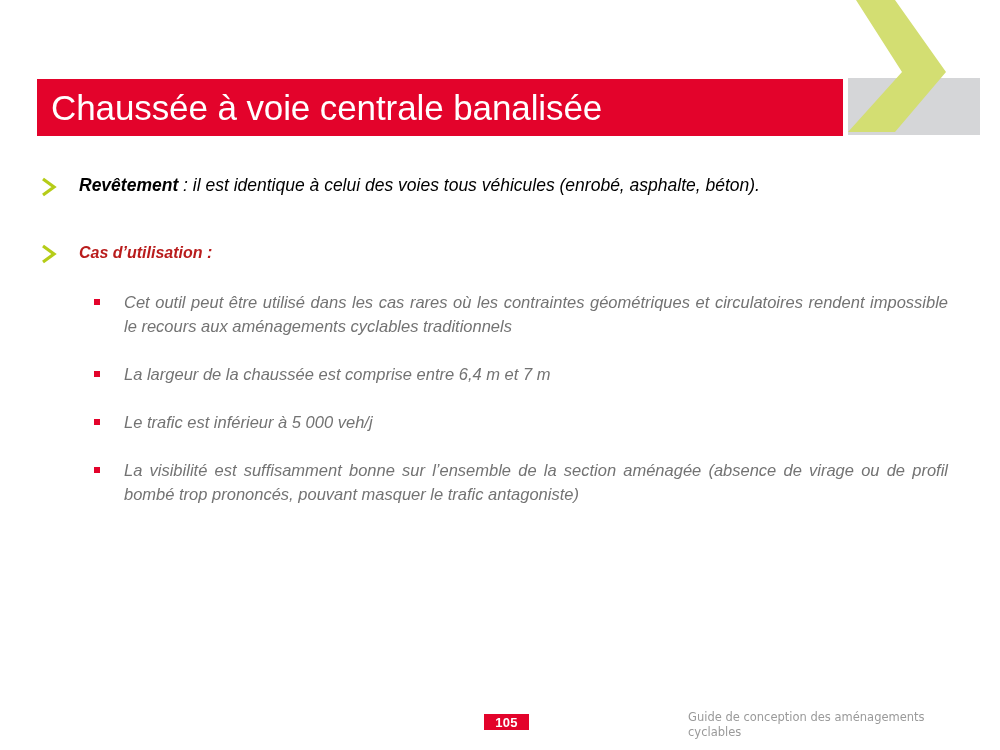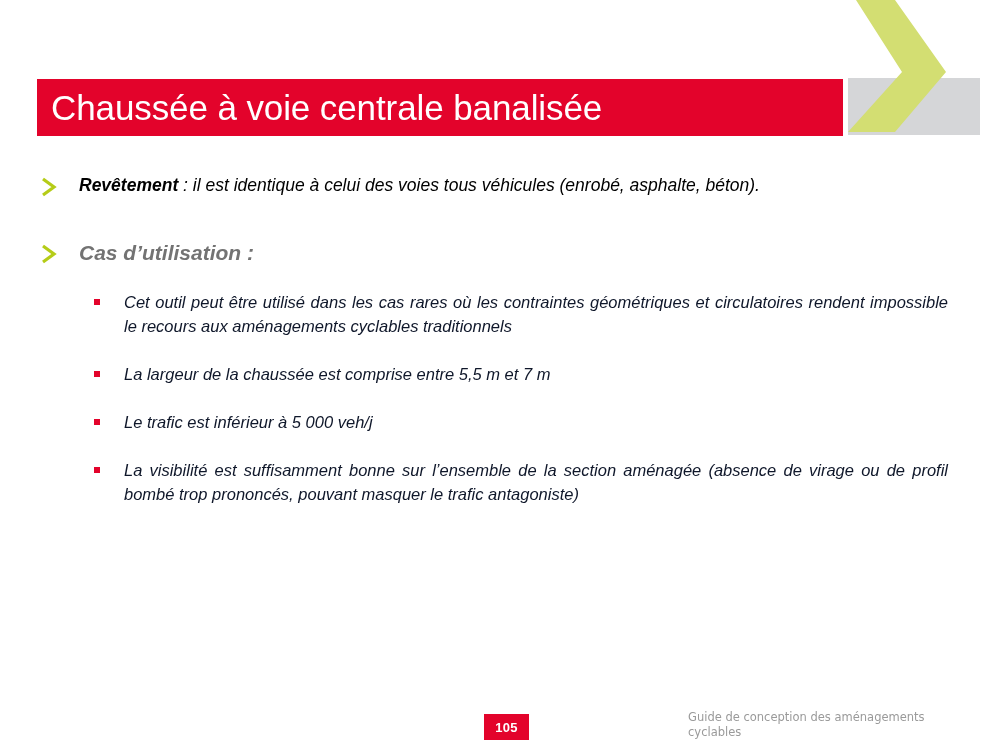--- a/index.html
+++ b/index.html
@@ -86,41 +86,41 @@
   .lvl1-text {
     font-size: 17.5px;
     line-height: 27px;
     text-align: justify;
     color: #000000;
   }
   .lvl1-text .lead {
     font-weight: bold;
   }
   .lvl1-head {
-    font-size: 21px;
+    font-size: 16px;
     line-height: 27px;
     font-weight: bold;
-    color: #737373;
+    color: #b91c1c;
   }
 
   .gap {
     height: 36px;
   }
 
   
   .lvl2-list {
     list-style: none;
     margin: 9px 0 0 0;
     padding: 0 0 0 56px;
   }
   .lvl2-item {
     position: relative;
     font-size: 16.5px;
     line-height: 24px;
-    color: #0f172a;
+    color: #737373;
     margin-bottom: 5px;
     padding-left: 30px;
     text-align: justify;
     margin-top: 24px;
   }
   .lvl2-item.nojust { text-align: left; }
   .sq {
     position: absolute;
     left: 0px;
     top: 9px;
@@ -128,21 +128,21 @@
     height: 6px;
     background: #e3032b;
   }
 
   
   .page-badge {
     position: absolute;
     left: 484px;
     top: 714px;
     width: 45px;
-    height: 26px;
+    height: 16px;
     background: #e3032b;
     color: #ffffff;
     font-size: 13px;
     font-weight: bold;
     display: flex;
     align-items: center;
     justify-content: center;
     letter-spacing: 0.3px;
   }
   .footer-credit {
@@ -195,21 +195,21 @@
       <div class="lvl1-head"><span>Cas d’utilisation</span><span> :</span></div>
     </div>
 
     <ul class="lvl2-list">
       <li class="lvl2-item">
         <span class="sq"></span>
         <span>Cet outil peut être utilisé dans les cas rares où les contraintes géométriques et circulatoires rendent impossible le recours aux aménagements cyclables traditionnels</span>
       </li>
       <li class="lvl2-item nojust">
         <span class="sq"></span>
-        <span>La largeur de la chaussée est comprise entre 5,5 m et 7 m</span>
+        <span>La largeur de la chaussée est comprise entre 6,4 m et 7 m</span>
       </li>
       <li class="lvl2-item nojust">
         <span class="sq"></span>
         <span>Le trafic est inférieur à 5 000 veh/j</span>
       </li>
       <li class="lvl2-item">
         <span class="sq"></span>
         <span>La visibilité est suffisamment bonne sur l’ensemble de la section aménagée (absence de virage ou de profil bombé trop prononcés, pouvant masquer le trafic antagoniste)</span>
       </li>
     </ul>

